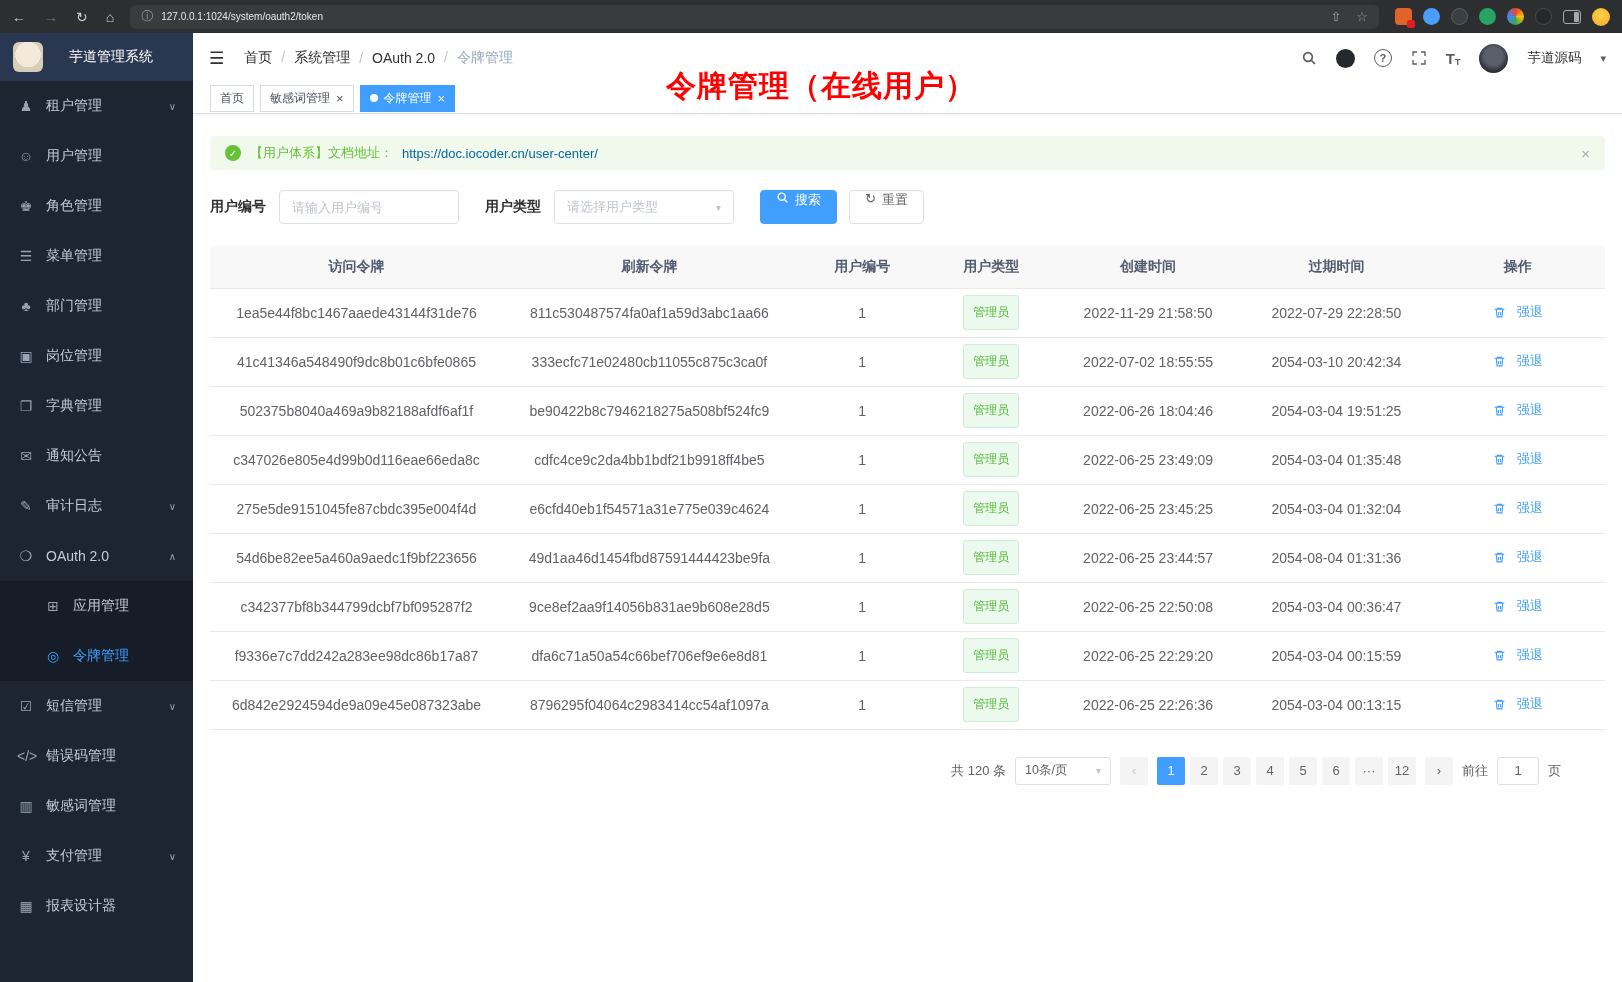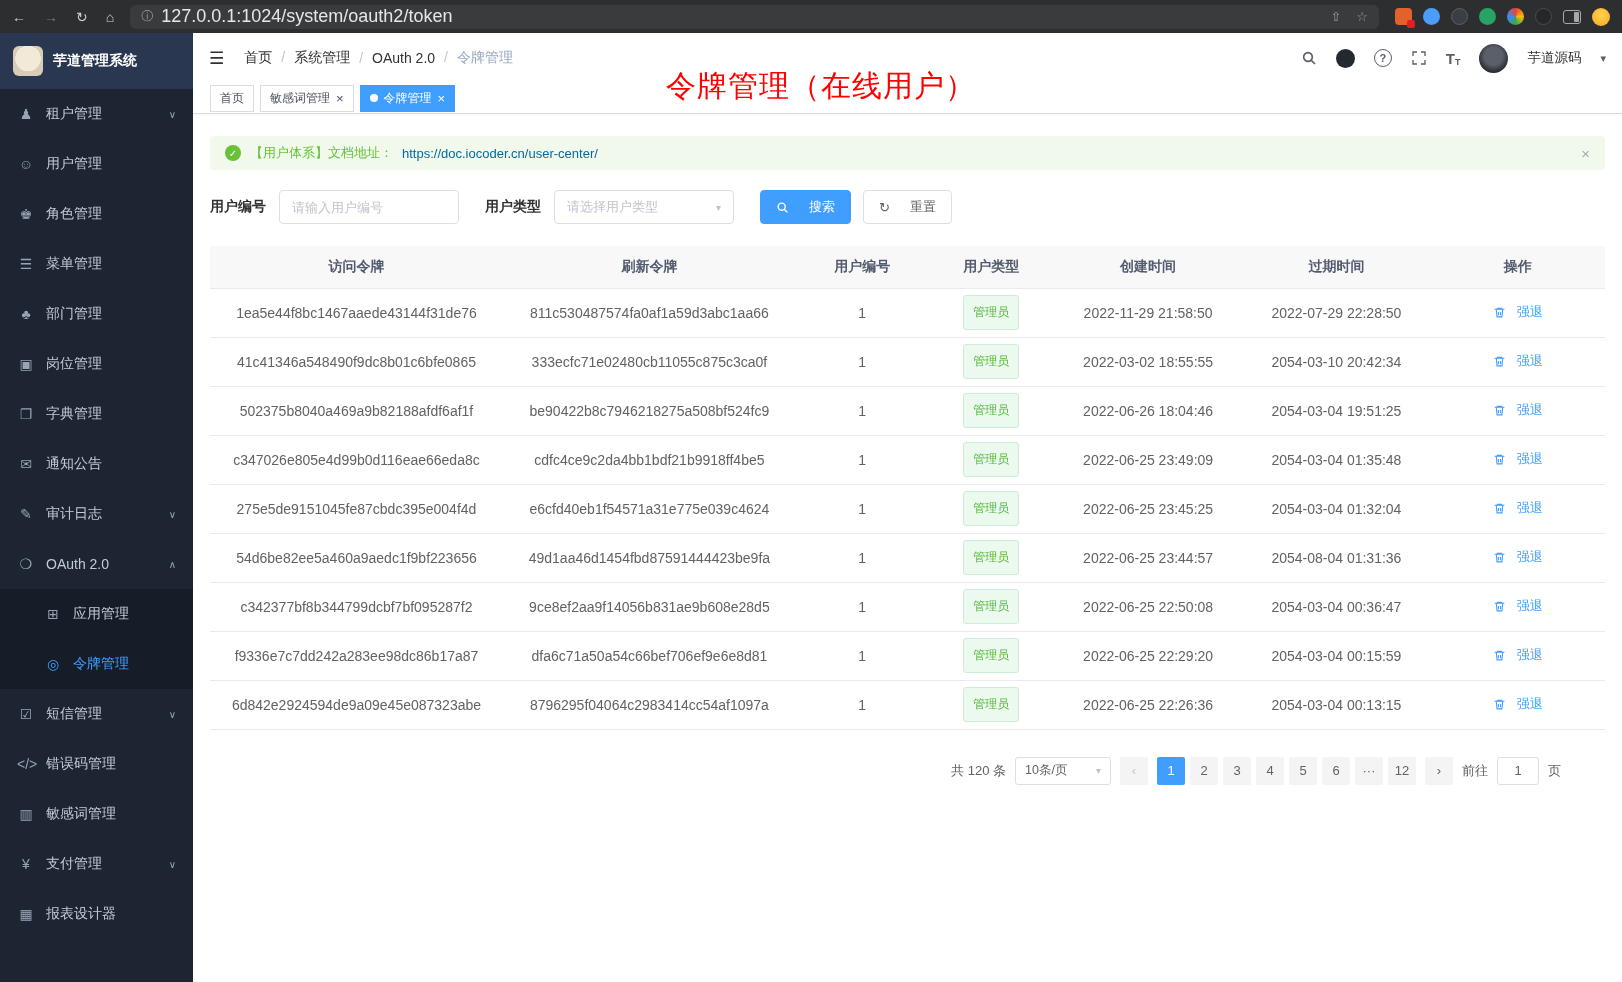--- a/index.html
+++ b/index.html
@@ -6,38 +6,38 @@
   html,body{width:1622px;height:982px}
   body{position:relative;overflow:hidden;background:#fff;font-family:"Liberation Sans","DejaVu Sans",sans-serif;}
 
   
   .browser-bar{height:33px;background:#2d2e30;display:flex;align-items:center;padding:0 12px}
   .nav-icons{display:flex;gap:18px;align-items:center;color:#cfd0d2;font-size:14px}
   .nav-icon{cursor:pointer}
   .nav-icon.dim{color:#77787a}
   .url-field{flex:1;height:24px;margin:0 16px;background:#3a3b3d;border-radius:6px;display:flex;align-items:center;padding:0 11px;gap:8px;min-width:0}
   .info-icon{color:#9b9ca0;font-size:12px}
-  .url-text{color:#e6e6e8;font-size:18px;flex:1;white-space:nowrap;overflow:hidden}
+  .url-text{color:#e6e6e8;font-size:10px;flex:1;white-space:nowrap;overflow:hidden}
   .url-right{display:flex;gap:15px;color:#9b9ca0;font-size:13px}
   .ext-icons{display:flex;gap:11px;align-items:center}
   .ext{width:17px;height:17px;border-radius:50%;display:inline-block;position:relative;cursor:pointer}
   .ext.orange{background:#e2622b;border-radius:4px}
   .ext.orange .badge-dot{position:absolute;right:-3px;bottom:-3px;width:8px;height:8px;background:#e02020;border-radius:2px}
   .ext.blue{background:#4a9df8}
   .ext.dark{background:#3a3f44;border:1px solid #5a5f64}
   .ext.green{background:#27a463}
   .ext.rainbow{background:conic-gradient(#ea4335,#fbbc05,#34a853,#4285f4,#ea4335)}
   .ext.darker{background:#25282b;border:1px solid #4a4d50}
   .panel-icon{width:18px;height:14px;border:1.5px solid #a7a8aa;border-radius:3px;position:relative;cursor:pointer}
   .panel-icon::before{content:"";position:absolute;right:1px;top:1px;bottom:1px;width:5px;background:#a7a8aa;border-radius:1px}
   .profile{width:18px;height:18px;border-radius:50%;background:radial-gradient(circle at 50% 40%,#ffd34d,#f5a623);cursor:pointer}
 
   
   .sidebar{position:absolute;top:33px;left:0;bottom:0;width:193px;background:#1d2532;z-index:5}
-  .logo{height:56px;display:flex;align-items:center;gap:10px;padding:0 13px;background:#2a3750;color:#fff;font-size:14px;font-weight:700}
+  .logo{height:48px;display:flex;align-items:center;gap:26px;padding:0 13px;background:#2a3750;color:#fff;font-size:14px;font-weight:400}
   .logo-img{width:30px;height:30px;border-radius:6px;flex:none;background:radial-gradient(circle at 50% 42%,#f3e9d8 0 55%,#d9cdb8 56% 100%)}
   .menu{display:flex;flex-direction:column}
   .menu-item{height:50px;display:flex;align-items:center;gap:11px;padding:0 17px;font-size:14px;color:#c3cbd6;cursor:pointer}
   .mi-icon{width:18px;text-align:center;color:#98a3b3;font-size:14px;flex:none}
   .mi-chevron{margin-left:auto;color:#98a3b3;font-size:10px}
   .menu-item.sub{background:#161d29;padding-left:44px}
   .menu-item.active{color:#409eff}
   .menu-item.active .mi-icon{color:#409eff}
 
   
@@ -72,39 +72,39 @@
   .alert-close{margin-left:auto;color:#a8abb2;font-size:15px;cursor:pointer}
 
   .filter-row{margin-top:20px;display:flex;align-items:center}
   .f-label{font-size:14px;font-weight:700;color:#303133;margin-right:13px}
   .f-input{width:180px;height:34px;border:1px solid #dcdfe6;border-radius:4px;padding:0 12px;font-size:13px;color:#606266;outline:none;font-family:inherit}
   .f-input::placeholder{color:#bfc4cd}
   .f-select{width:180px;height:34px;border:1px solid #dcdfe6;border-radius:4px;display:flex;align-items:center;justify-content:space-between;padding:0 12px;cursor:pointer;background:#fff}
   .f-select .ph{font-size:13px;color:#bfc4cd}
   .sel-caret{color:#c0c4cc;font-size:10px}
   .gap26{margin-left:26px}
-  .btn{height:34px;border-radius:4px;font-size:13px;display:inline-flex;align-items:center;gap:20px;padding:0 15px;cursor:pointer;font-family:inherit}
+  .btn{height:34px;border-radius:4px;font-size:13px;display:inline-flex;align-items:flex-start;gap:6px;padding:0 15px;cursor:pointer;font-family:inherit}
   .btn-primary{background:#409eff;border:1px solid #409eff;color:#fff;margin-left:26px}
   .btn-plain{background:#fff;border:1px solid #dcdfe6;color:#606266;margin-left:12px}
 
   .token-table{width:100%;margin-top:22px;border-collapse:collapse;font-size:14px;table-layout:fixed}
   .token-table th{background:#f8f8f9;color:#515a6e;font-weight:700;height:42px;border-bottom:1px solid #e8eaec}
   .token-table td{height:49px;color:#606266;border-bottom:1px solid #e8eaec;text-align:center;white-space:nowrap;overflow:hidden}
   .badge{display:inline-block;padding:8px 9px;border-radius:3px;font-size:12px;background:#ebf9ee;border:1px solid #cceed6;color:#55b837}
   .action-link{color:#409eff;font-size:13px;display:inline-flex;align-items:center;gap:11px;cursor:pointer}
 
   .pagination{margin-top:27px;display:flex;align-items:center;justify-content:flex-end;gap:9px;padding-right:44px;font-size:13px;color:#606266}
   .page-size{width:96px;height:28px;border:1px solid #dcdfe6;border-radius:3px;display:flex;align-items:center;justify-content:space-between;padding:0 9px;font-size:12.5px;cursor:pointer}
   .pages{display:inline-flex;gap:5px}
   .page-btn{min-width:28px;height:28px;background:#f4f4f5;border:none;border-radius:2px;color:#606266;font-size:13px;cursor:pointer;font-family:inherit;padding:0 5px}
   .page-btn.active{background:#409eff;color:#fff}
   .page-btn.prev{color:#c0c4cc}
   .goto-input{width:42px;height:28px;border:1px solid #dcdfe6;border-radius:3px;text-align:center;font-size:13px;color:#606266;outline:none;font-family:inherit}
 
-  .annotation{position:absolute;left:666px;top:66px;font-size:30px;font-weight:400;color:#ff0000;z-index:50;letter-spacing:1px}
+  .annotation{position:absolute;left:666px;top:66px;font-size:30px;font-weight:700;color:#ff0000;z-index:50;letter-spacing:1px}
 </style>
 </head>
 <body>
 
 <div class="browser-bar">
   <div class="nav-icons">
     <span class="nav-icon">←</span>
     <span class="nav-icon dim">→</span>
     <span class="nav-icon">↻</span>
     <span class="nav-icon">⌂</span>
@@ -378,21 +378,21 @@
                 <span>强退</span>
               </a>
             </td>
           </tr>
 
           <tr>
             <td>41c41346a548490f9dc8b01c6bfe0865</td>
             <td>333ecfc71e02480cb11055c875c3ca0f</td>
             <td>1</td>
             <td><span class="badge">管理员</span></td>
-            <td>2022-03-02 18:55:55</td>
+            <td>2022-07-02 18:55:55</td>
             <td>2054-03-10 20:42:34</td>
             <td>
               <a class="action-link">
                 <svg width="13" height="13" viewBox="0 0 24 24" fill="none" stroke="currentColor" stroke-width="2">
                   <path d="M3 6h18M8 6V4h8v2M6 6l1.5 14h9L18 6M10 11v6M14 11v6"></path>
                 </svg>
                 <span>强退</span>
               </a>
             </td>
           </tr>

